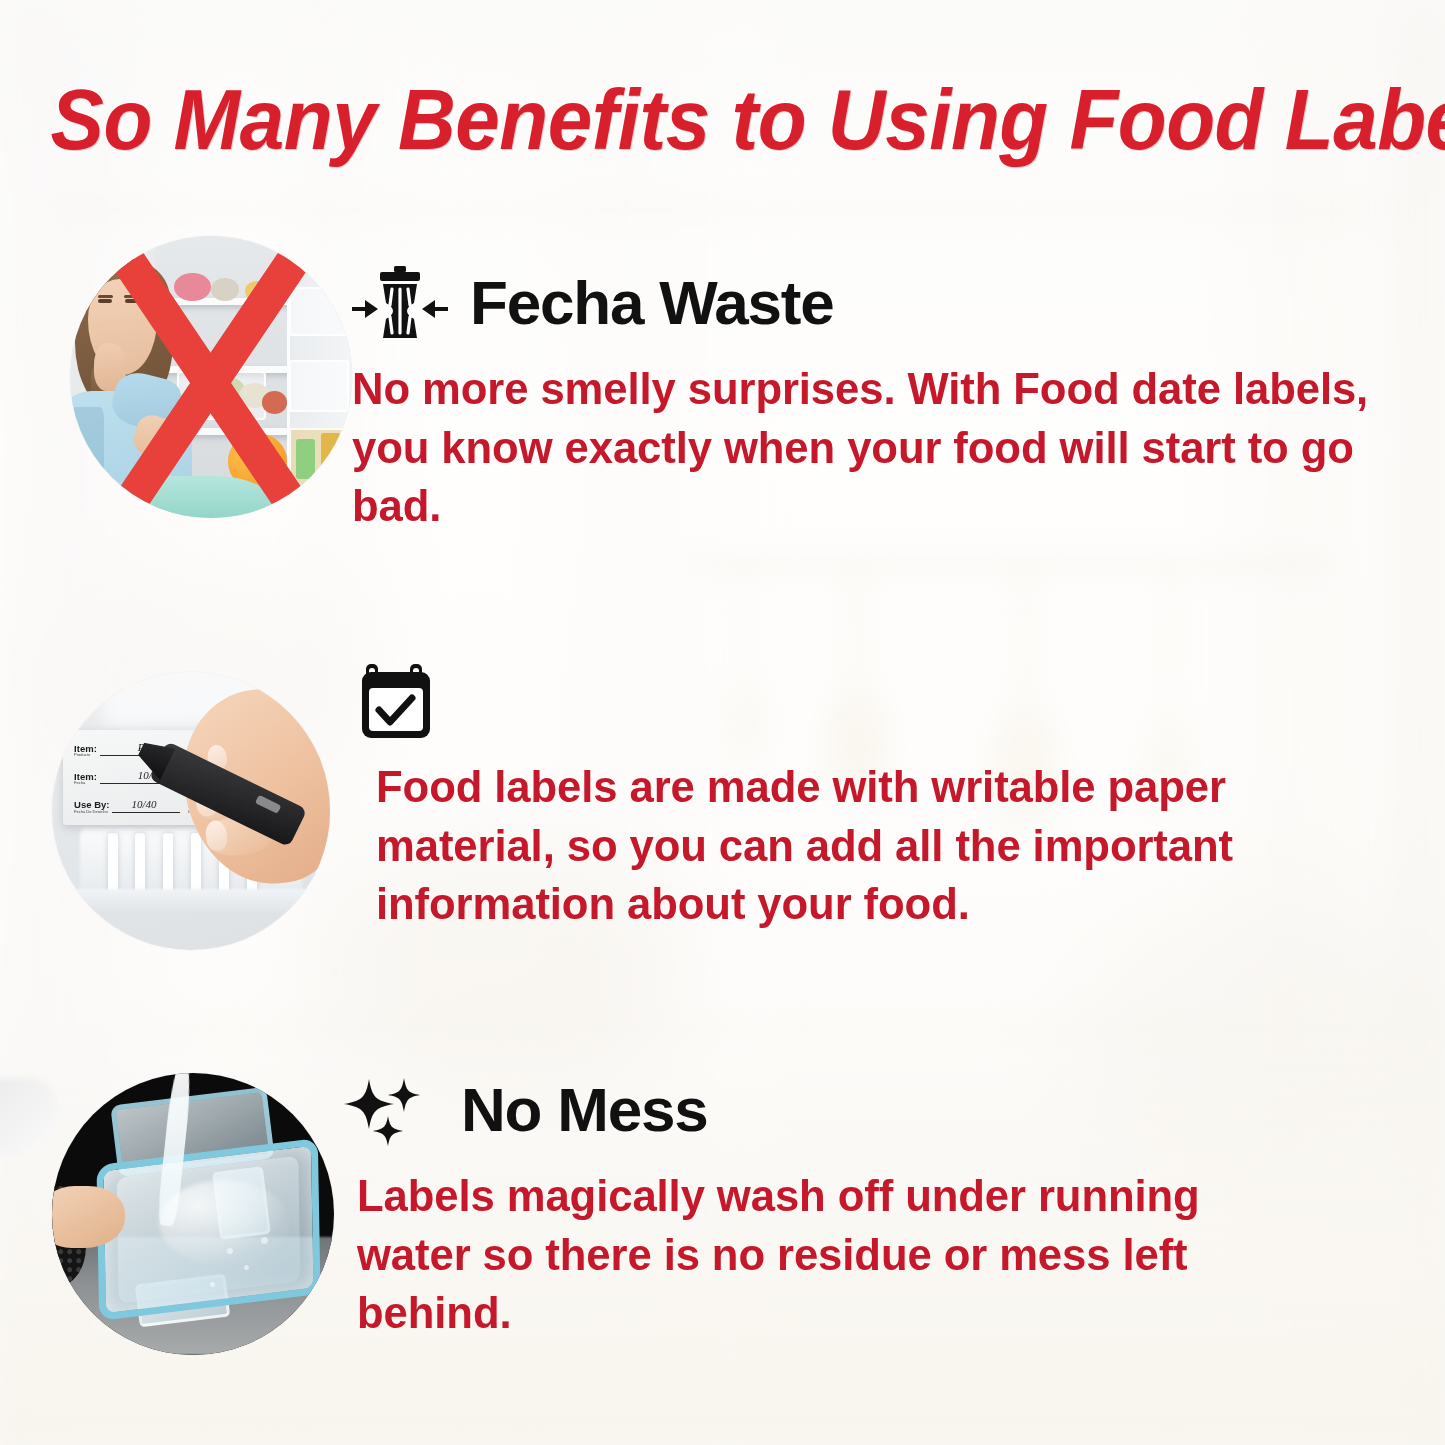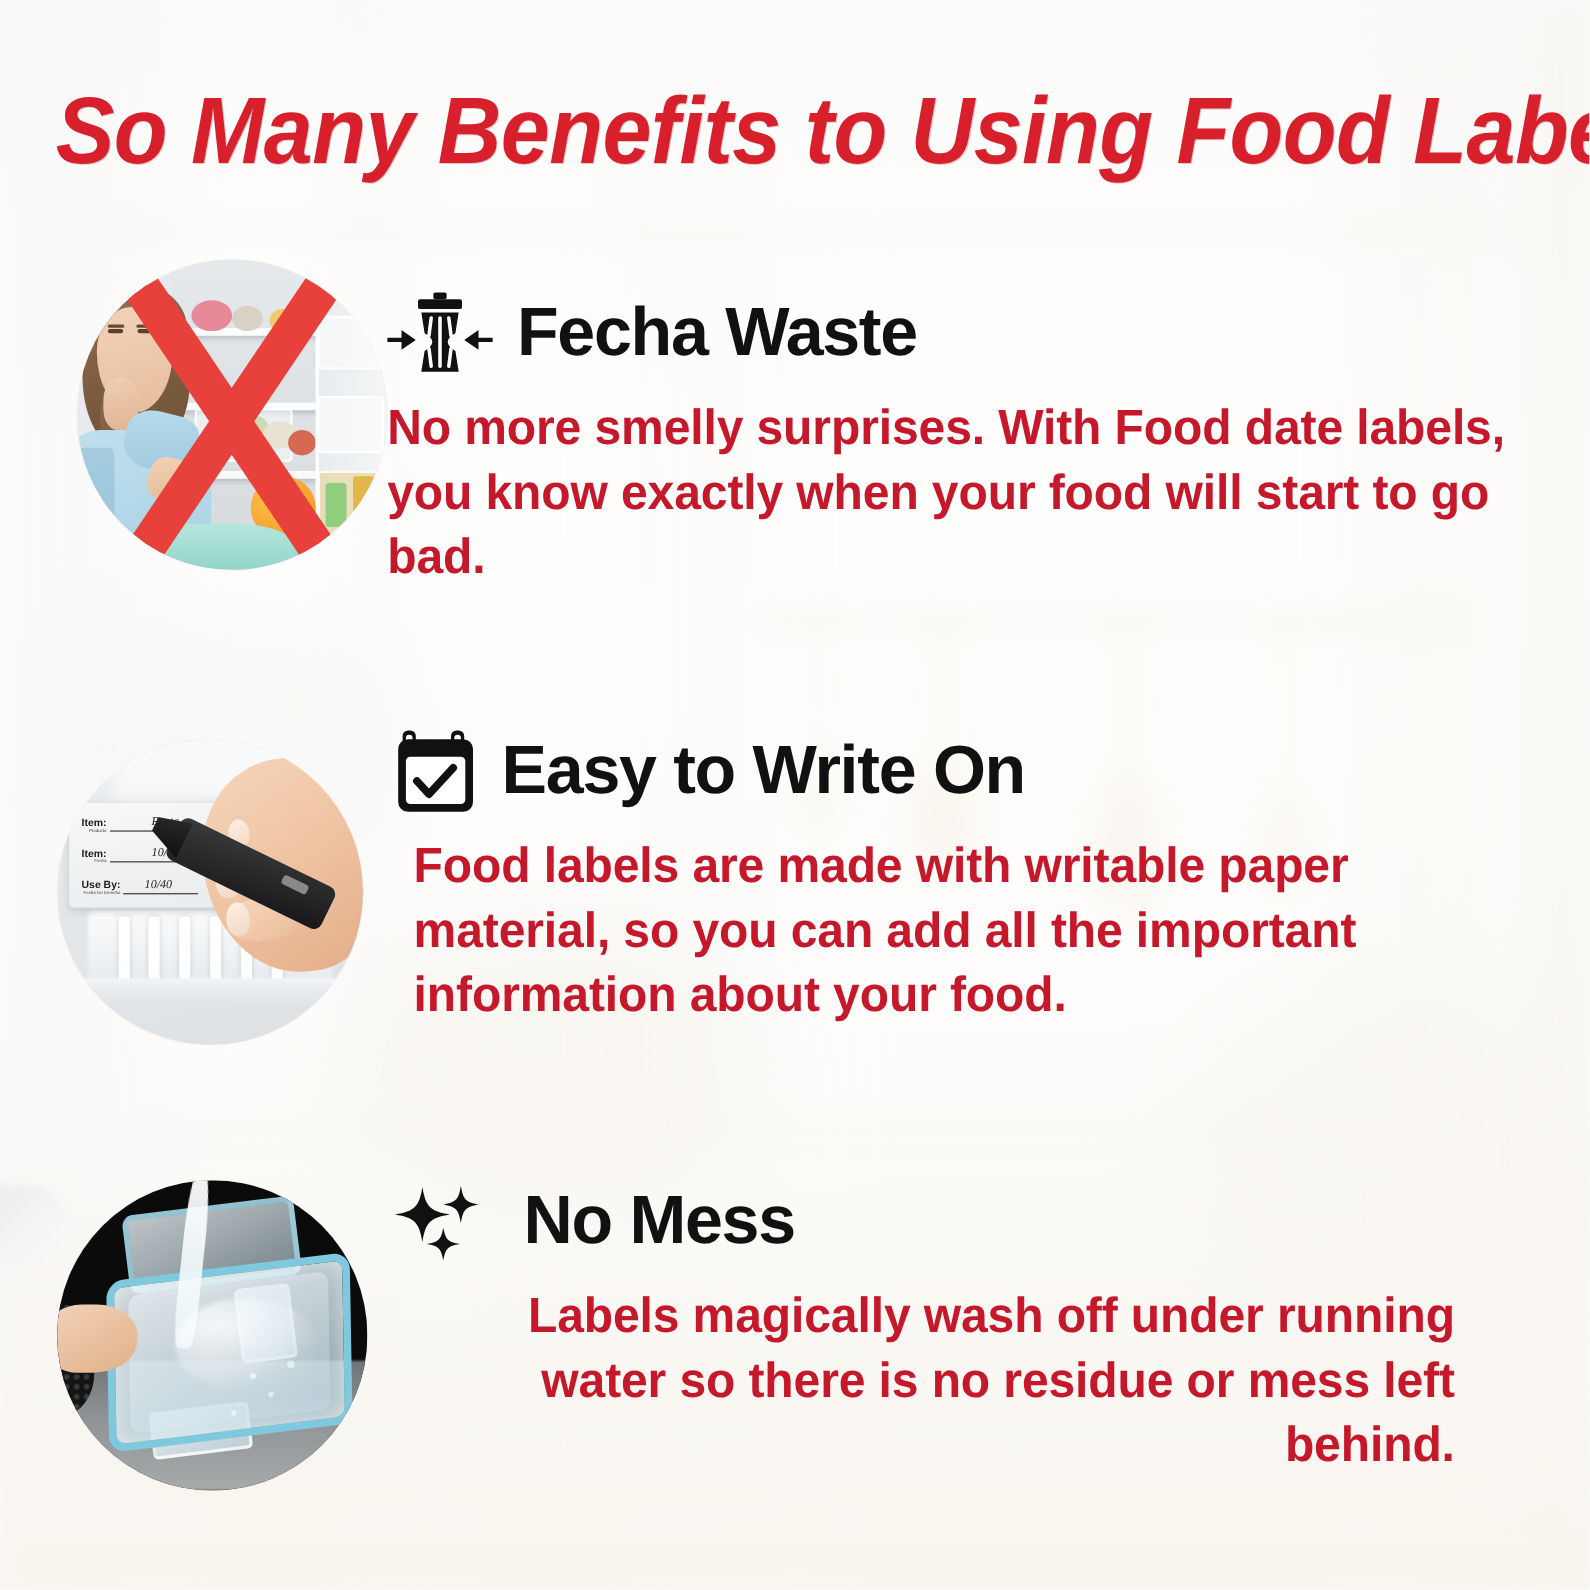--- a/index.html
+++ b/index.html
@@ -152,31 +152,31 @@
   .photo {
     position: absolute;
     left: 70px;
     top: 0;
     width: 282px;
     height: 282px;
     border-radius: 50%;
     overflow: hidden;
     box-shadow: 0 0 0 1px rgba(0,0,0,.02);
   }
-  #row-1 .photo { left: 52px; top: 22px; width: 278px; height: 278px; text-align: right; }
+  #row-1 .photo { left: 52px; top: 22px; width: 278px; height: 278px; }
   #row-2 .photo { left: 52px; top: 18px; width: 282px; height: 282px; }
 
   .txt {
     position: absolute;
     left: 352px;
     top: 24px;
     width: 1050px;
   }
   #row-1 .txt { left: 358px; top: 8px; width: 1030px; }
-  #row-2 .txt { left: 358px; top: 12px; width: 1010px; text-align: right; }
+  #row-2 .txt { left: 343px; top: 12px; width: 1010px; }
 
   .head {
     display: flex;
     align-items: center;
     gap: 22px;
     margin: 0 0 14px 0;
   }
   .head-icon {
     flex: 0 0 auto;
     width: 96px;
@@ -702,21 +702,20 @@
           <svg class="icon-svg" viewBox="0 0 76 86" aria-hidden="true">
             <rect x="8" y="6" width="12" height="18" rx="5" fill="#111"></rect>
             <rect x="52" y="6" width="12" height="18" rx="5" fill="#111"></rect>
             <rect x="11" y="10" width="6" height="11" rx="3" fill="#fff"></rect>
             <rect x="55" y="10" width="6" height="11" rx="3" fill="#fff"></rect>
             <rect x="4" y="14" width="68" height="66" rx="9" fill="#111"></rect>
             <rect x="11" y="30" width="54" height="43" rx="4" fill="#fff"></rect>
             <path d="M21 52 l11 12 l22 -24" stroke="#111" stroke-width="7" fill="none" stroke-linecap="round" stroke-linejoin="round"></path>
           </svg>
         </div>
-        <div class="head-text">Easy to Write On</div>
       </div>
       <div class="body-text">Food labels are made with writable paper material, so you can add all the important information about your food.</div>
     </div>
   </div>
 
   <div class="row" id="row-2">
 
     <div class="photo">
       <div class="ph-wash">
         <div class="wsh-counter"></div>

